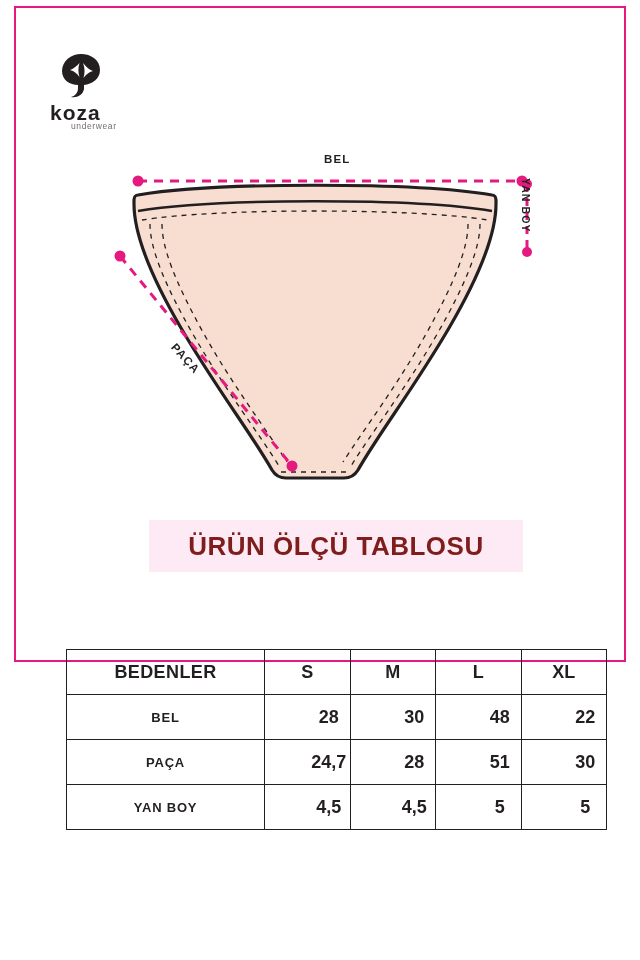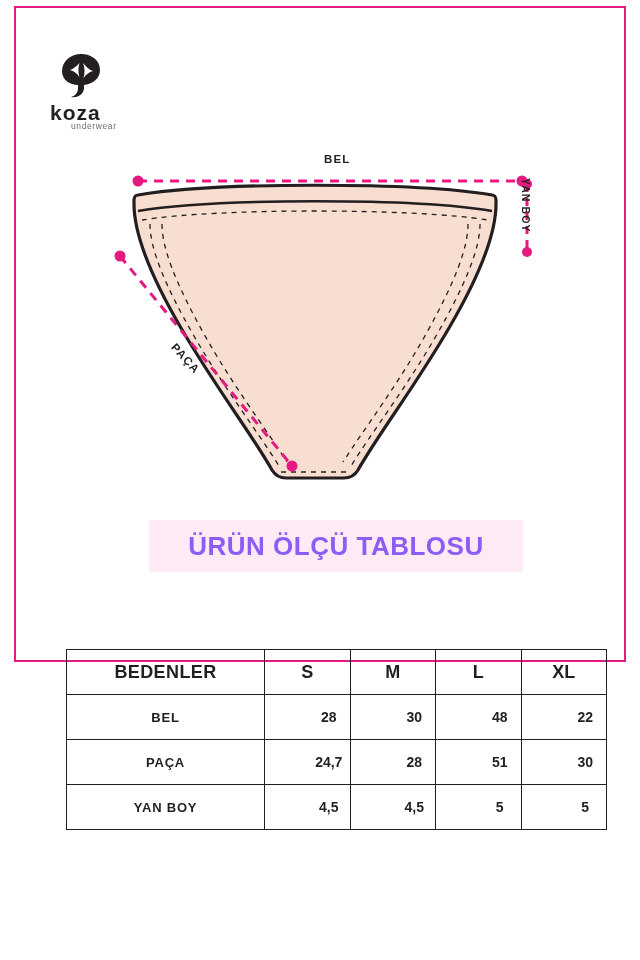--- a/index.html
+++ b/index.html
@@ -89,21 +89,21 @@
     left: 133px; top: 512px;
     width: 374px; height: 52px;
     background: #fdeaf4;
     display: flex;
     align-items: center;
     justify-content: center;
   }
   .banner-text {
     font-size: 26px;
     font-weight: bold;
-    color: #8b5cf6;
+    color: #7f1d1d;
     letter-spacing: 0.5px;
   }
 
   
   .table-wrap {
     position: absolute;
     left: 50px; top: 606px;
     width: 540px;
   }
   table {
@@ -118,21 +118,21 @@
     text-align: center;
     vertical-align: middle;
     color: #231f20;
   }
   col.c0 { width: 198px; }
   col.c1, col.c2, col.c3, col.c4 { width: 85.5px; }
 
   .th-row td { font-size: 18px; font-weight: bold; }
   .th-row td.head-label { font-size: 18px; font-weight: bold; letter-spacing: 0.4px; }
   .row-label { font-size: 13px; font-weight: bold; letter-spacing: 0.8px; }
-  .row-val { font-size: 14px; font-weight: bold; padding-left: 44px; }
+  .row-val { font-size: 18px; font-weight: bold; padding-left: 44px; }
 </style>
 </head>
 <body>
 
 <div id="page">
   <div class="frame">
 
     <div class="logo">
       <div class="logo-mark">
         <svg viewBox="0 0 46 48" width="46" height="48" aria-hidden="true">

